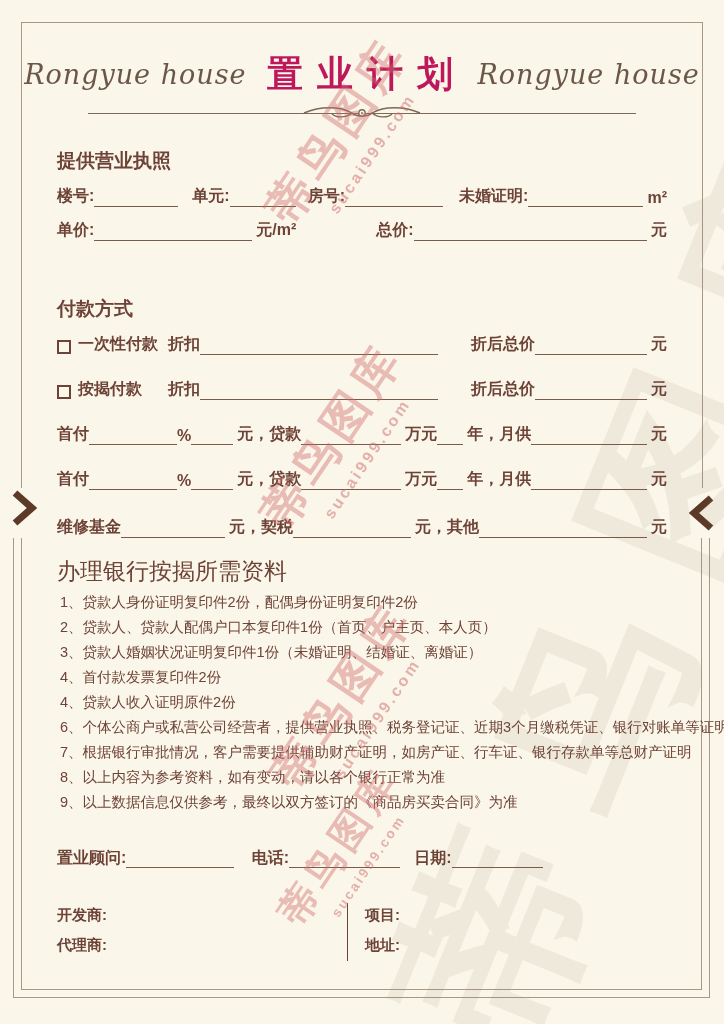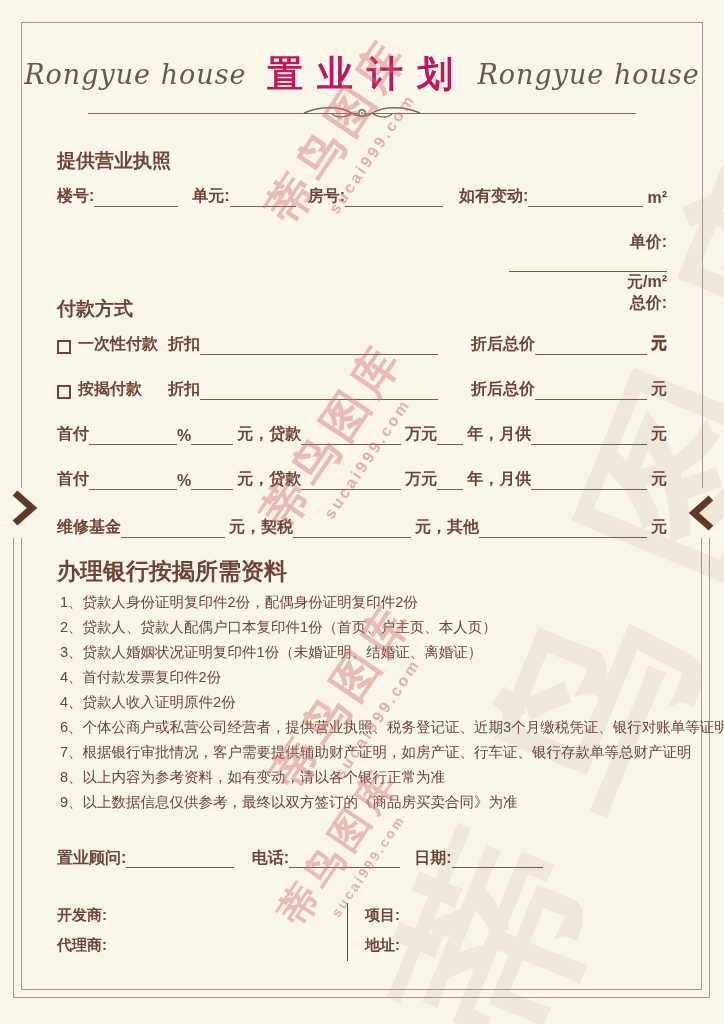--- a/index.html
+++ b/index.html
@@ -20,21 +20,21 @@
 
   
   .header { position:absolute; left:0; top:48px; width:724px; text-align:center; white-space:nowrap; }
   .brand { font-family:"DejaVu Serif", serif; font-style:italic; font-size:27px; color:#6b5748; letter-spacing:1px; }
   .title-cn { font-size:36px; font-weight:700; color:#be185d; letter-spacing:14px; margin:0 6px 0 16px; position:relative; top:2px; }
   .divider { position:absolute; left:88px; top:113px; width:548px; height:1px; background:#7c6a58; }
   .ornament { position:absolute; left:302px; top:102px; }
 
   
   .h2 { position:absolute; left:57px; font-size:19px; font-weight:700; color:#6e4337; }
-  .h2big { position:absolute; left:57px; font-size:23px; font-weight:700; color:#6e4337; }
+  .h2big { position:absolute; left:57px; font-size:23px; font-weight:400; color:#6e4337; }
   .row { position:absolute; left:57px; width:610px; display:flex; align-items:flex-end;
     font-size:16px; font-weight:600; color:#6e4337; white-space:nowrap; }
   .fl { display:inline-block; border-bottom:1px solid #7c5a49; height:19px; }
   .grow { flex:1 1 auto; }
   .sp { display:inline-block; }
   .unit { margin-left:4px; }
   .cb { display:inline-block; width:14px; height:14px; border:2px solid #6e4337; margin-right:7px; position:relative; top:-1px; }
 
   
   .docs { position:absolute; left:60px; top:590px; width:620px; font-size:14.5px; font-weight:500;
@@ -102,25 +102,25 @@
     </div>
 
     <div class="h2" style="top:148px;">提供营业执照</div>
     <div class="row" style="top:186px;">
       <span>楼号:</span>
       <span class="fl" style="width:84px;"></span>
       <span style="margin-left:14px;text-align:center;">单元:</span>
       <span class="fl" style="width:66px;"></span>
       <span style="margin-left:12px;">房号:</span>
       <span class="fl" style="width:98px;"></span>
-      <span style="margin-left:16px;">如有变动:</span>
+      <span style="margin-left:16px;">未婚证明:</span>
       <span class="fl grow"></span>
       <span class="unit">m²</span>
     </div>
-    <div class="row" style="top:232px;flex-direction:column;">
+    <div class="row" style="top:220px;">
       <span>单价:</span>
       <span class="fl" style="width:158px;"></span>
       <span class="unit">元/m²</span>
       <span class="sp" style="width:80px;"></span>
       <span>总价:</span>
       <span class="fl grow"></span>
       <span class="unit">元</span>
     </div>
 
     <div class="h2" style="top:296px;">付款方式</div>

